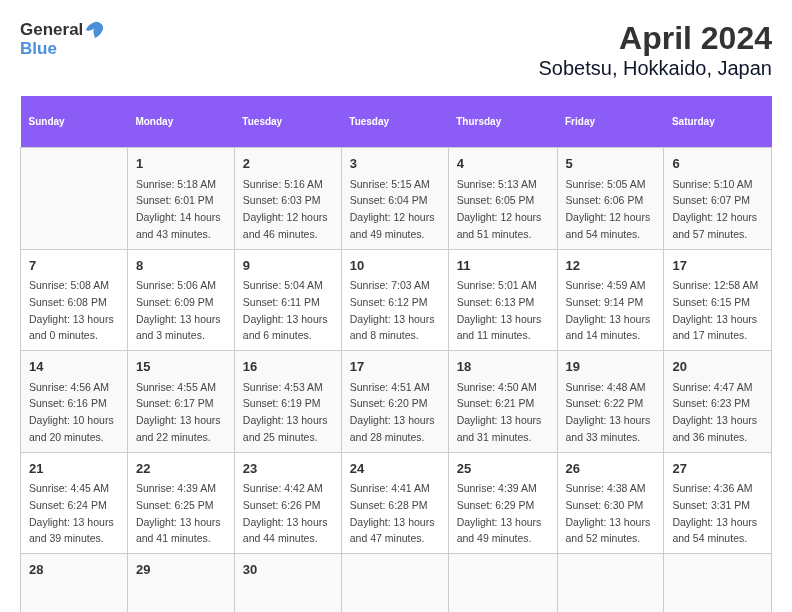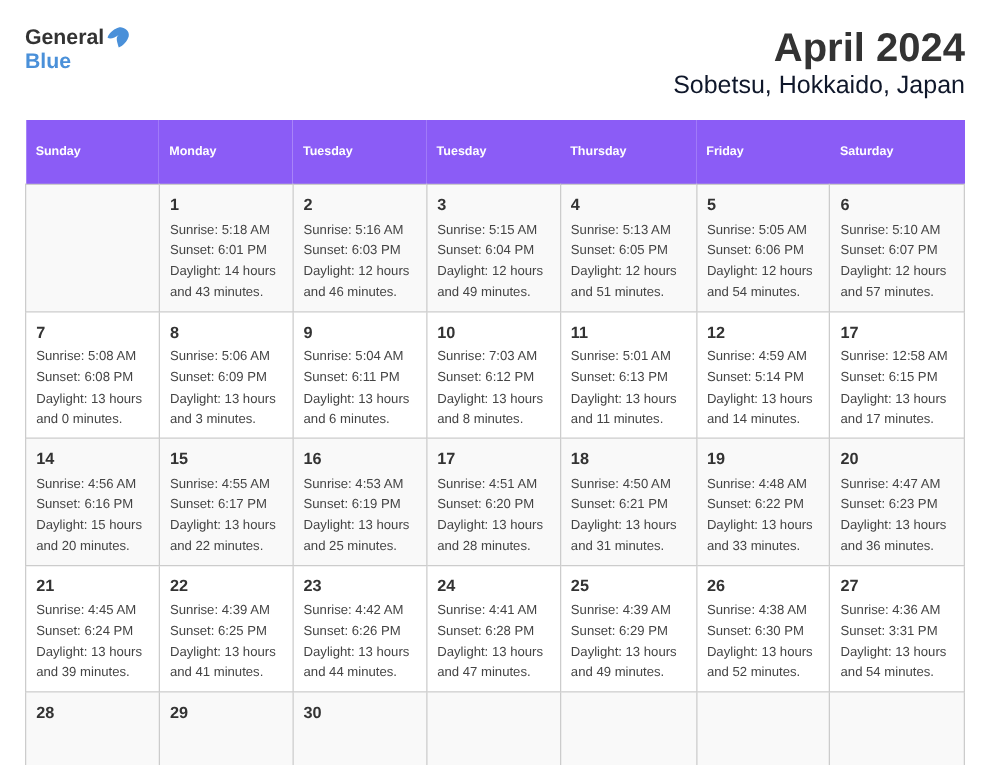--- a/index.html
+++ b/index.html
@@ -173,36 +173,36 @@
       </td>
         <td>
         <span class="day-number">11</span>
         <span class="day-info">Sunrise: 5:01 AM</span><br>
         <span class="day-info">Sunset: 6:13 PM</span><br>
         <span class="day-info">Daylight: 13 hours and 11 minutes.</span>
       </td>
         <td>
         <span class="day-number">12</span>
         <span class="day-info">Sunrise: 4:59 AM</span><br>
-        <span class="day-info">Sunset: 5:14 PM</span><br>
+        <span class="day-info">Sunset: 9:14 PM</span><br>
         <span class="day-info">Daylight: 13 hours and 14 minutes.</span>
       </td>
         <td>
         <span class="day-number">17</span>
         <span class="day-info">Sunrise: 12:58 AM</span><br>
         <span class="day-info">Sunset: 6:15 PM</span><br>
         <span class="day-info">Daylight: 13 hours and 17 minutes.</span>
       </td>
       </tr>
       <tr>
         <td>
         <span class="day-number">14</span>
         <span class="day-info">Sunrise: 4:56 AM</span><br>
         <span class="day-info">Sunset: 6:16 PM</span><br>
-        <span class="day-info">Daylight: 15 hours and 20 minutes.</span>
+        <span class="day-info">Daylight: 10 hours and 20 minutes.</span>
       </td>
         <td>
         <span class="day-number">15</span>
         <span class="day-info">Sunrise: 4:55 AM</span><br>
         <span class="day-info">Sunset: 6:17 PM</span><br>
         <span class="day-info">Daylight: 13 hours and 22 minutes.</span>
       </td>
         <td>
         <span class="day-number">16</span>
         <span class="day-info">Sunrise: 4:53 AM</span><br>

